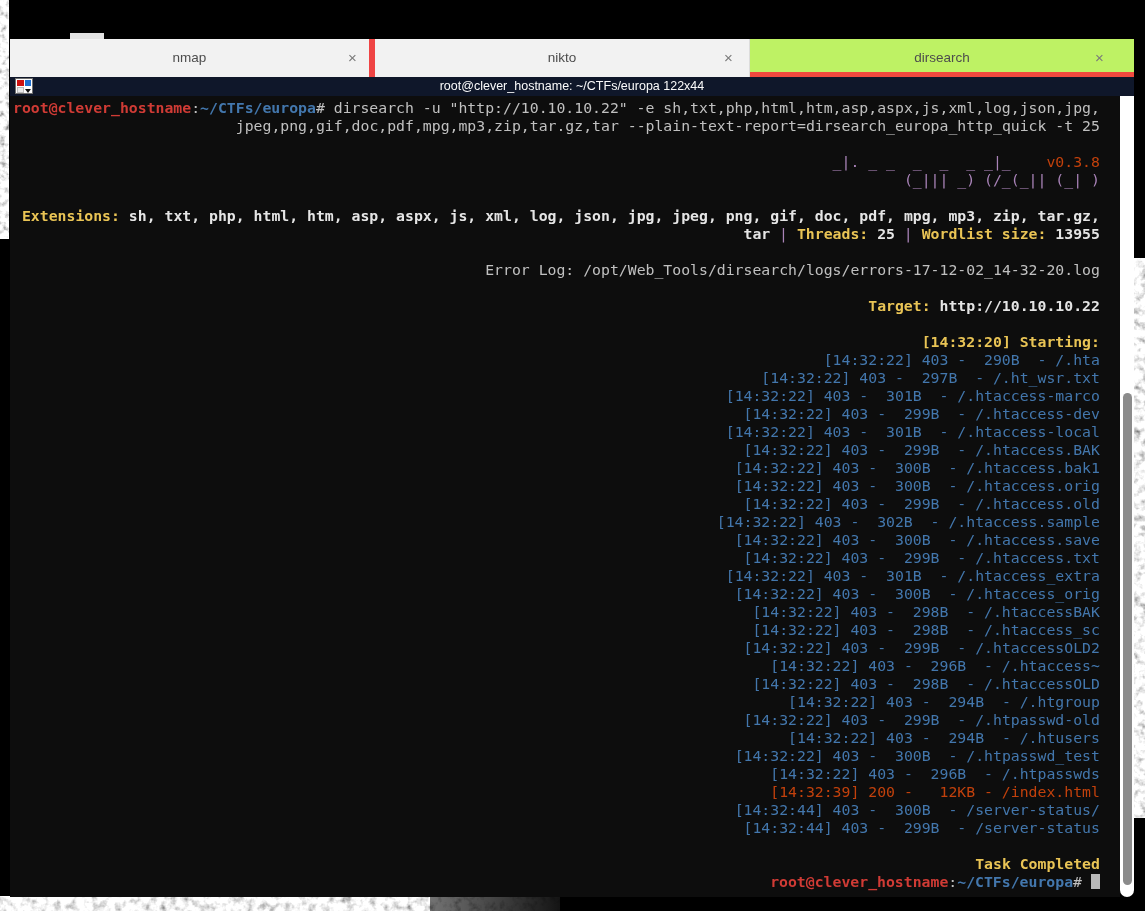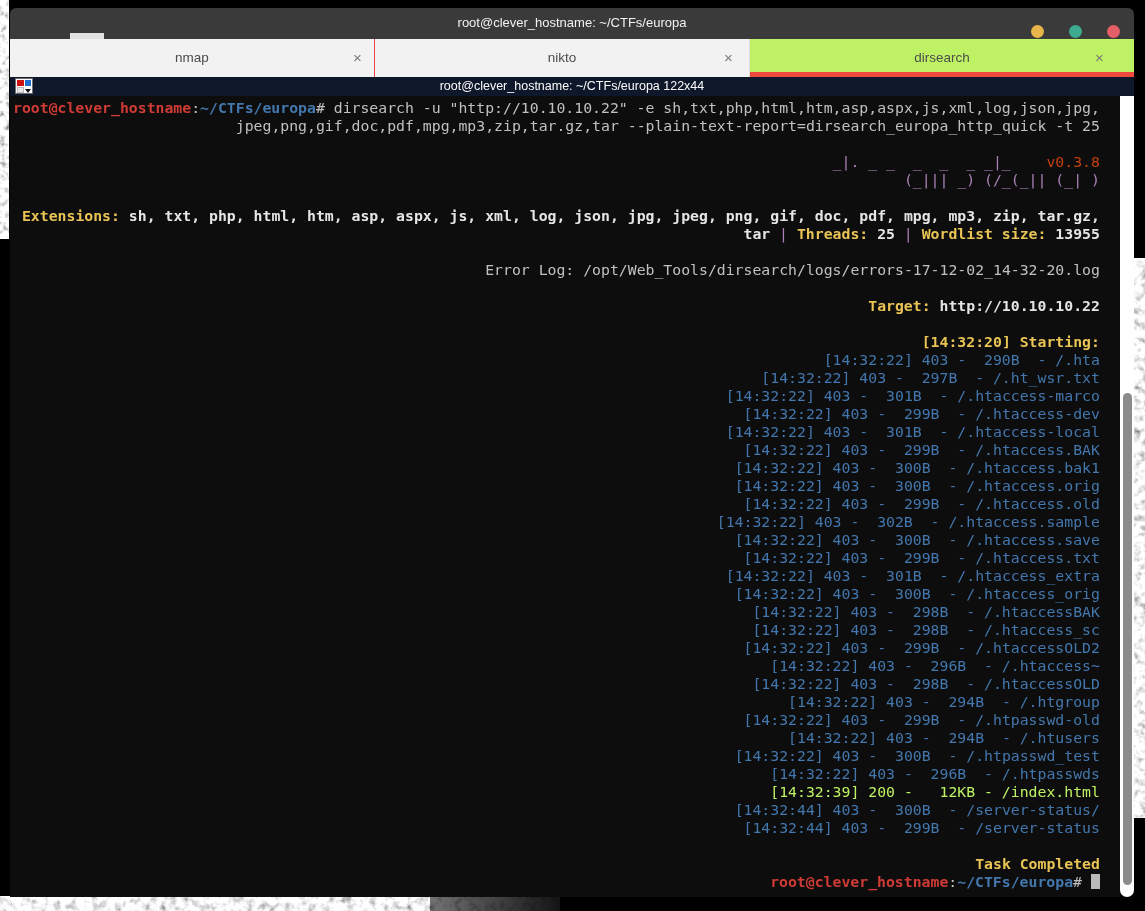--- a/index.html
+++ b/index.html
@@ -26,21 +26,21 @@
       color:#f1f1f1; font-size:13px; }
   .win-btn { position:absolute; top:17px; width:13px; height:13px; border-radius:50%; }
   #btn-min   { left:1021px; background:#e7b54a; }
   #btn-max   { left:1059px; background:#3cab8f; }
   #btn-close { left:1097px; background:#e55f69; }
 
   
   #tabbar { position:absolute; left:0; top:31px; width:100%; height:38px; background:#f2f2f2; }
   #tab-notch { position:absolute; left:60px; top:-6px; width:34px; height:6px; background:#e2e2e2; }
   .tab { position:absolute; top:0; height:38px; }
-  #tab-nmap  { left:0;     width:365px; border-right:1px solid #ef4444; }
+  #tab-nmap  { left:0;     width:365px; border-right:6px solid #ef4444; }
   #tab-nikto { left:365px; width:375px; border-right:1px solid #dcdcdc; }
   #tab-dirsearch { left:740px; width:384px; background:#bef264; }
   .tab-label { position:absolute; left:0; right:0; top:11px; text-align:center;
       color:#4d4d4d; font-size:13.5px; }
   .tab-close { position:absolute; top:10px; color:#7a7a7a; font-size:15px;
       line-height:17px; width:17px; text-align:center; cursor:default; }
   #tab-nmap .tab-close  { right:8px; }
   #tab-nikto .tab-close { right:12px; }
   #tab-dirsearch .tab-close { right:26px; }
   #active-underline { position:absolute; left:740px; bottom:0; width:384px; height:5px;
@@ -67,21 +67,21 @@
       color:#c0c0c0; white-space:pre;text-align:right; }
   .t-line { height:18px; }
   .b { font-weight:bold; }
   .c-gray   { color:#c0c0c0; }
   .c-red    { color:#d03b35; }
   .c-blue   { color:#4377ad; }
   .c-yellow { color:#e9c455; }
   .c-cyan   { color:#e5e5e5;margin-top:40px; }
   .c-purple { color:#a983b8; }
   .c-darkred{ color:#c2410c; }
-  .c-green  { color:#bef264;margin-left:16px; }
+  .c-green  { color:#c2410c;margin-left:16px; }
   .cursor { display:inline-block; width:9px; height:15px; background:#b9b9b9;
       vertical-align:-2px; }
 
   
   #scrollbar-track { position:absolute; left:1110px; top:88px; width:14px; height:801px;
       background:#ffffff; border-radius:0 0 7px 7px; }
   #scrollbar-thumb { position:absolute; left:2.5px; top:297px; width:9px; height:492px;
       background:#8b8b8b; border-radius:5px; }
 </style>
 </head>
@@ -131,26 +131,20 @@
   </filter>
     </defs>
   <rect width="100%" height="100%" filter="url(#wp3)"></rect>
 </svg>
 <div id="tex-bottom-shade"></div>
 
 <div id="workspace-indicator">3</div>
 
 <div id="window">
 
-  <div id="titlebar">
-    <div id="window-title">root@clever_hostname: ~/CTFs/europa</div>
-    <div class="win-btn" id="btn-min"></div>
-    <div class="win-btn" id="btn-max"></div>
-    <div class="win-btn" id="btn-close"></div>
-  </div>
 
   <div id="tabbar">
     <div id="tab-notch"></div>
     <div class="tab" id="tab-nmap">
       <div class="tab-label">nmap</div>
       <div class="tab-close">×</div>
     </div>
     <div class="tab" id="tab-nikto">
       <div class="tab-label">nikto</div>
       <div class="tab-close">×</div>

